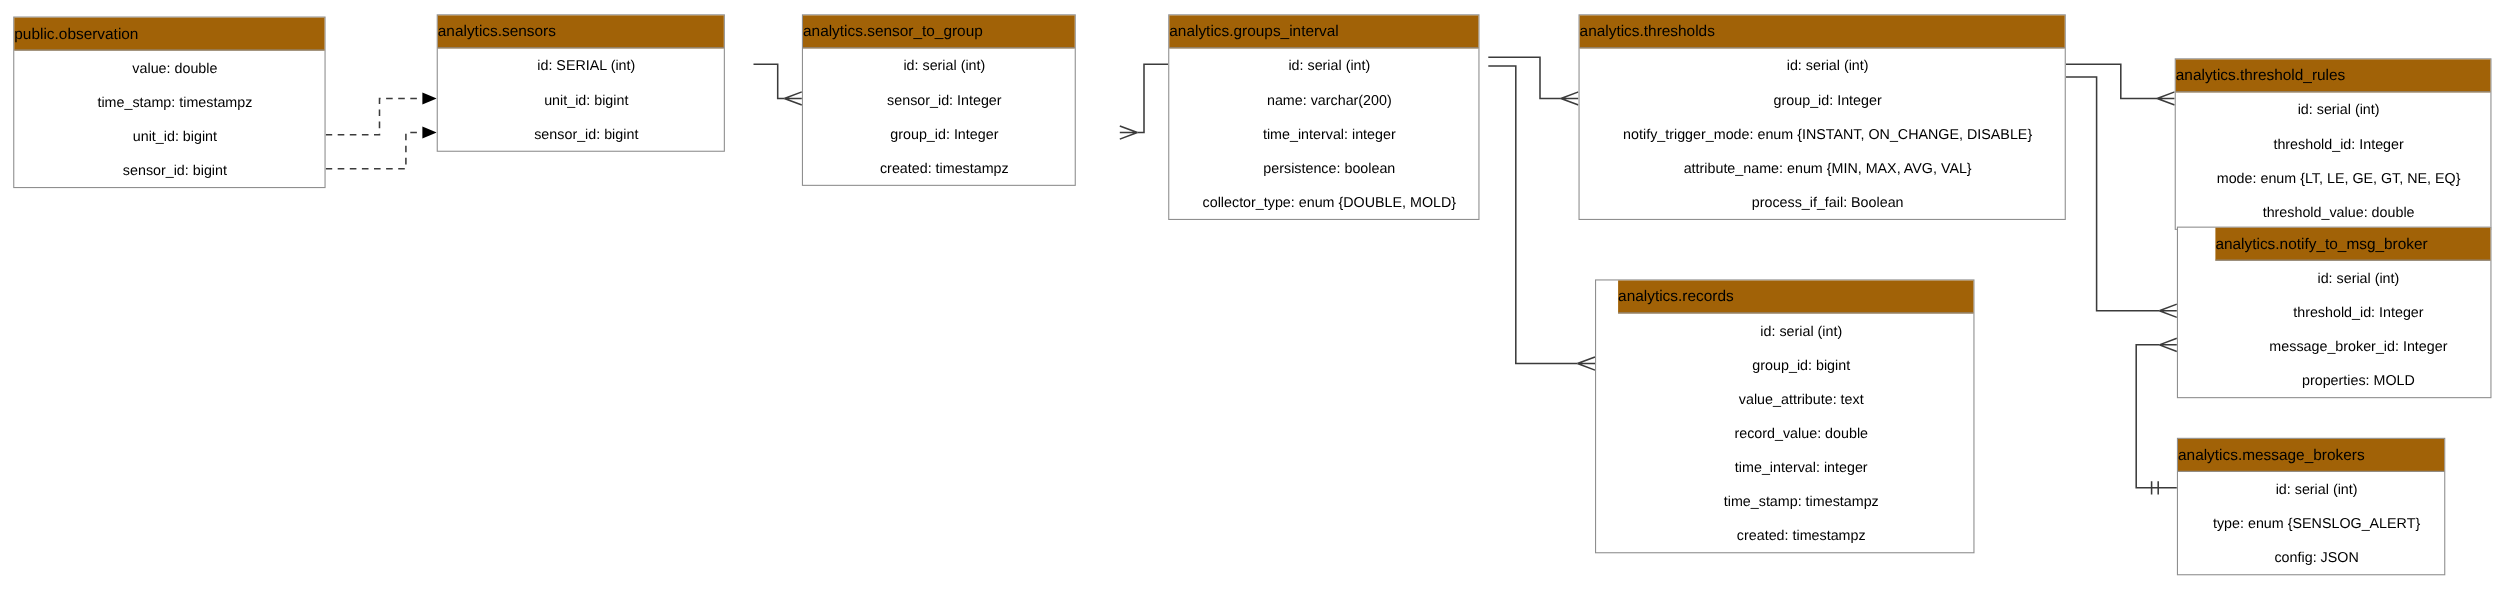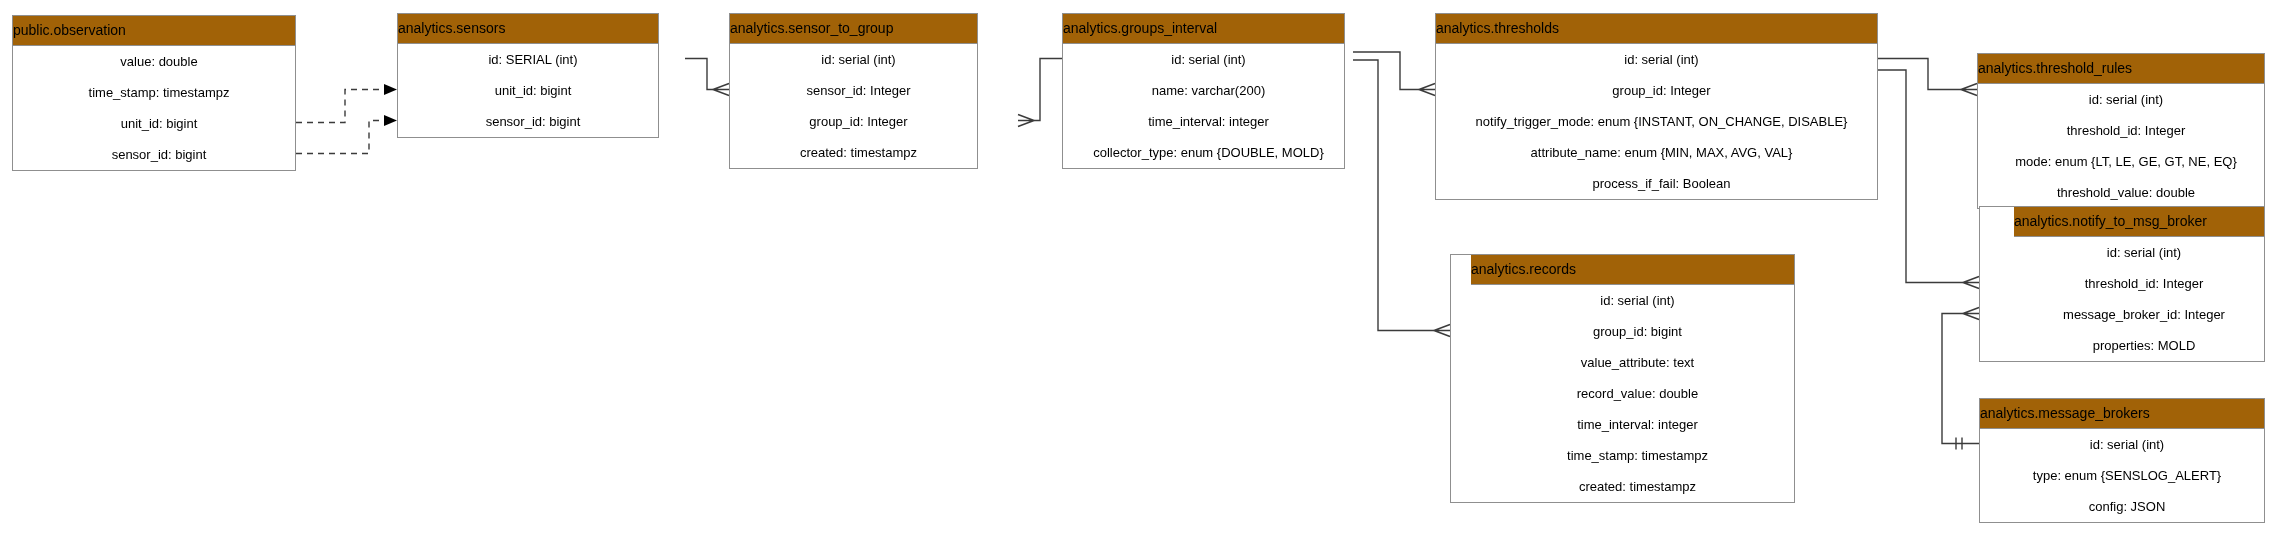--- a/index.html
+++ b/index.html
@@ -120,20 +120,21 @@
         <div class="db-table-row">id: serial (int)</div>
         <div class="db-table-row">sensor_id: Integer</div>
         <div class="db-table-row">group_id: Integer</div>
         <div class="db-table-row">created: timestampz</div>
       </div>
       <div class="db-table" style="left: 1062px; top: 13px; width: 283px;">
         <div class="db-table-header">analytics.groups_interval</div>
         <div class="db-table-row">id: serial (int)</div>
         <div class="db-table-row">name: varchar(200)</div>
         <div class="db-table-row">time_interval: integer</div>
+        <div class="db-table-row">persistence: boolean</div>
         <div class="db-table-row">collector_type: enum {DOUBLE, MOLD}</div>
       </div>
       <div class="db-table" style="left: 1435px; top: 13px; width: 443px;">
         <div class="db-table-header">analytics.thresholds</div>
         <div class="db-table-row">id: serial (int)</div>
         <div class="db-table-row">group_id: Integer</div>
         <div class="db-table-row">notify_trigger_mode: enum {INSTANT, ON_CHANGE, DISABLE}</div>
         <div class="db-table-row">attribute_name: enum {MIN, MAX, AVG, VAL}</div>
         <div class="db-table-row">process_if_fail: Boolean</div>
       </div>
@@ -154,20 +155,20 @@
       <div class="db-table" style="left: 1450px; top: 254px; width: 345px; padding-left: 20px;">
         <div class="db-table-header">analytics.records</div>
         <div class="db-table-row">id: serial (int)</div>
         <div class="db-table-row">group_id: bigint</div>
         <div class="db-table-row">value_attribute: text</div>
         <div class="db-table-row">record_value: double</div>
         <div class="db-table-row">time_interval: integer</div>
         <div class="db-table-row">time_stamp: timestampz</div>
         <div class="db-table-row">created: timestampz</div>
       </div>
-      <div class="db-table" style="left: 1979px; top: 398px; width: 286px;">
+      <div class="db-table" style="left: 1979px; top: 398px; width: 244px;">
         <div class="db-table-header">analytics.message_brokers</div>
         <div class="db-table-row">id: serial (int)</div>
         <div class="db-table-row">type: enum {SENSLOG_ALERT}</div>
         <div class="db-table-row">config: JSON</div>
       </div>
     </div>
 </div>
 
 </body></html>

